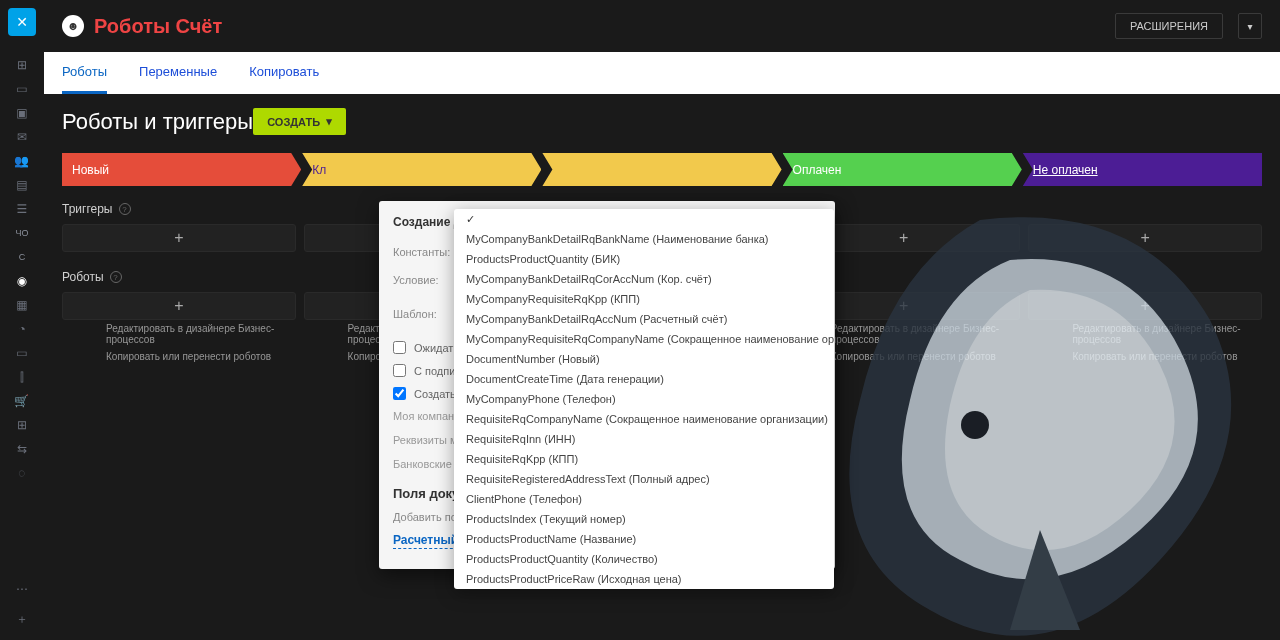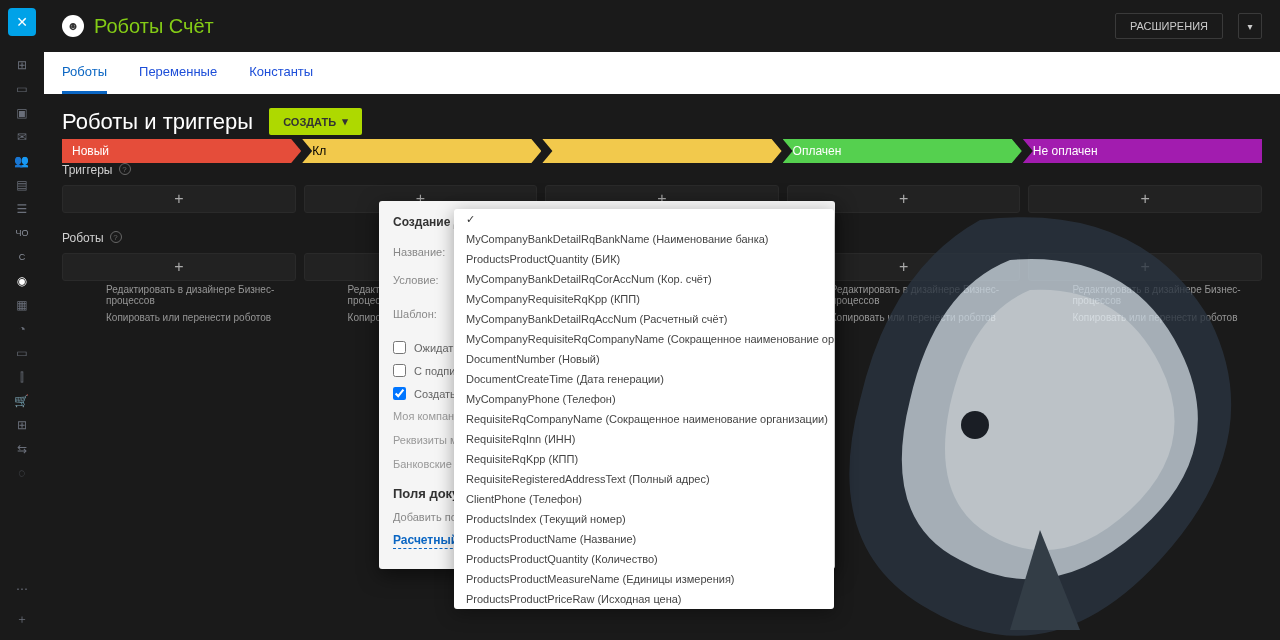--- a/index.html
+++ b/index.html
@@ -60,21 +60,21 @@
   width: 22px;
   height: 22px;
   background: #fff;
   border-radius: 50%;
   display: flex;
   align-items: center;
   justify-content: center;
   color: #333;
   font-size: 12px;
 }
-.header-title { font-size: 20px; font-weight: 400; color: #84cc16; }
+.header-title { font-size: 20px; font-weight: 700; color: #ef4444; }
 .header-right { display: flex; gap: 15px; }
 .ext-button {
   background: transparent;
   border: 1px solid #3a3a3a;
   color: #ccc;
   padding: 6px 14px;
   font-size: 11px;
   cursor: pointer;
   border-radius: 2px;
 }
@@ -120,64 +120,64 @@
   right: -20px;
   bottom: -60px;
   width: 520px;
   height: 520px;
   opacity: 0.8;
   pointer-events: none;
 }
 .page-head-row {
   display: flex;
   align-items: center;
-  gap: 16px;
-  margin-bottom: 4px;
+  margin-bottom: 18px;
 }
 .page-title { font-size: 22px; font-weight: 300; color: #fff; }
 .create-btn {
   background: #aed900;
   color: #333;
   border: none;
   padding: 7px 14px;
   font-size: 11px;
   font-weight: 600;
   border-radius: 2px;
   cursor: pointer;
   text-transform: uppercase;
   display: flex;
   align-items: center;
   gap: 6px;
 }
 .stages-row {
   display: flex;
   gap: 1px;
-  height: 24px;
-  margin-bottom: 0;
+  height: 33px;
+  margin-bottom: 16px;
 }
 .stage {
   flex: 1;
   display: flex;
   align-items: center;
   padding: 0 10px;
   font-size: 12px;
   color: #fff;
   position: relative;
   clip-path: polygon(0 0, calc(100% - 10px) 0, 100% 50%, calc(100% - 10px) 100%, 0 100%, 10px 50%);
 }
 .stage:first-child { clip-path: polygon(0 0, calc(100% - 10px) 0, 100% 50%, calc(100% - 10px) 100%, 0 100%); }
 .stage:last-child { clip-path: polygon(0 0, 100% 0, 100% 100%, 0 100%, 10px 50%); }
 .s-red { background: #e54d3a; }
-.s-yel { background: #f2c94c; color: #000000; }
+.s-yel { background: #f2c94c; color: #4c1d95; }
 .s-green { background: #55d04f; }
-.s-dark { background: #a21caf; }
+.s-dark { background: #4c1d95; text-decoration: underline; }
 .section-label {
   font-size: 12px;
   color: #d0d0d0;
   display: flex;
+  align-items: center;
   gap: 6px;
   margin-bottom: 8px;
 }
 .help-icon {
   width: 12px;
   height: 12px;
   border: 1px solid #666;
   border-radius: 50%;
   font-size: 8px;
   display: inline-flex;
@@ -331,21 +331,21 @@
       </div>
       <div class="header-right">
         <button class="ext-button">РАСШИРЕНИЯ</button>
         <button class="ext-caret">▾</button>
       </div>
     </div>
 
     <div class="tabs-bar">
       <div class="tab active">Роботы</div>
       <div class="tab">Переменные</div>
-      <div class="tab">Константы</div>
+      <div class="tab">Копировать</div>
     </div>
 
     <div class="content-area">
 
       <svg class="bg-art" viewBox="0 0 520 520">
         <path d="M200 40 Q360 20 430 140 Q490 260 380 380 Q270 500 150 430 Q40 370 80 220 Q110 90 200 40 Z" fill="#2a3440"></path>
         <path d="M230 80 Q350 70 400 170 Q450 270 360 350 Q270 430 180 380 Q100 340 130 220 Q155 110 230 80 Z" fill="#c8d4de"></path>
         <path d="M250 110 Q340 105 380 185 Q420 265 350 330 Q280 395 210 355 Q150 320 170 225 Q190 135 250 110 Z" fill="#e5edf3"></path>
         <circle cx="195" cy="245" r="14" fill="#1a2028"></circle>
         <path d="M260 350 L300 450 L230 450 Z" fill="#3a4652"></path>
@@ -408,21 +408,21 @@
           <div class="add-slot">+</div>
           <div class="col-link">Редактировать в дизайнере Бизнес-процессов</div>
           <div class="col-link">Копировать или перенести роботов</div>
         </div>
       </div>
 
       <div class="modal">
         <div class="modal-title">Создание Док</div>
 
         <div class="modal-row">
-          <label>Название:</label>
+          <label>Константы:</label>
           <span class="link-blue">с</span>
         </div>
 
         <div class="modal-row">
           <label>Условие:</label>
           <span class="link-blue">[+]</span>
         </div>
 
         <div class="modal-row">
           <label>Шаблон:</label>
@@ -466,20 +466,19 @@
             <div class="dd-item">DocumentCreateTime (Дата генерации)</div>
             <div class="dd-item">MyCompanyPhone (Телефон)</div>
             <div class="dd-item">RequisiteRqCompanyName (Сокращенное наименование организации)</div>
             <div class="dd-item">RequisiteRqInn (ИНН)</div>
             <div class="dd-item">RequisiteRqKpp (КПП)</div>
             <div class="dd-item">RequisiteRegisteredAddressText (Полный адрес)</div>
             <div class="dd-item">ClientPhone (Телефон)</div>
             <div class="dd-item">ProductsIndex (Текущий номер)</div>
             <div class="dd-item">ProductsProductName (Название)</div>
             <div class="dd-item">ProductsProductQuantity (Количество)</div>
-            <div class="dd-item">ProductsProductMeasureName (Единицы измерения)</div>
             <div class="dd-item">ProductsProductPriceRaw (Исходная цена)</div>
           </div>
       </div>
 
     </div>
   </div>
 </div>
 
 </body></html>

